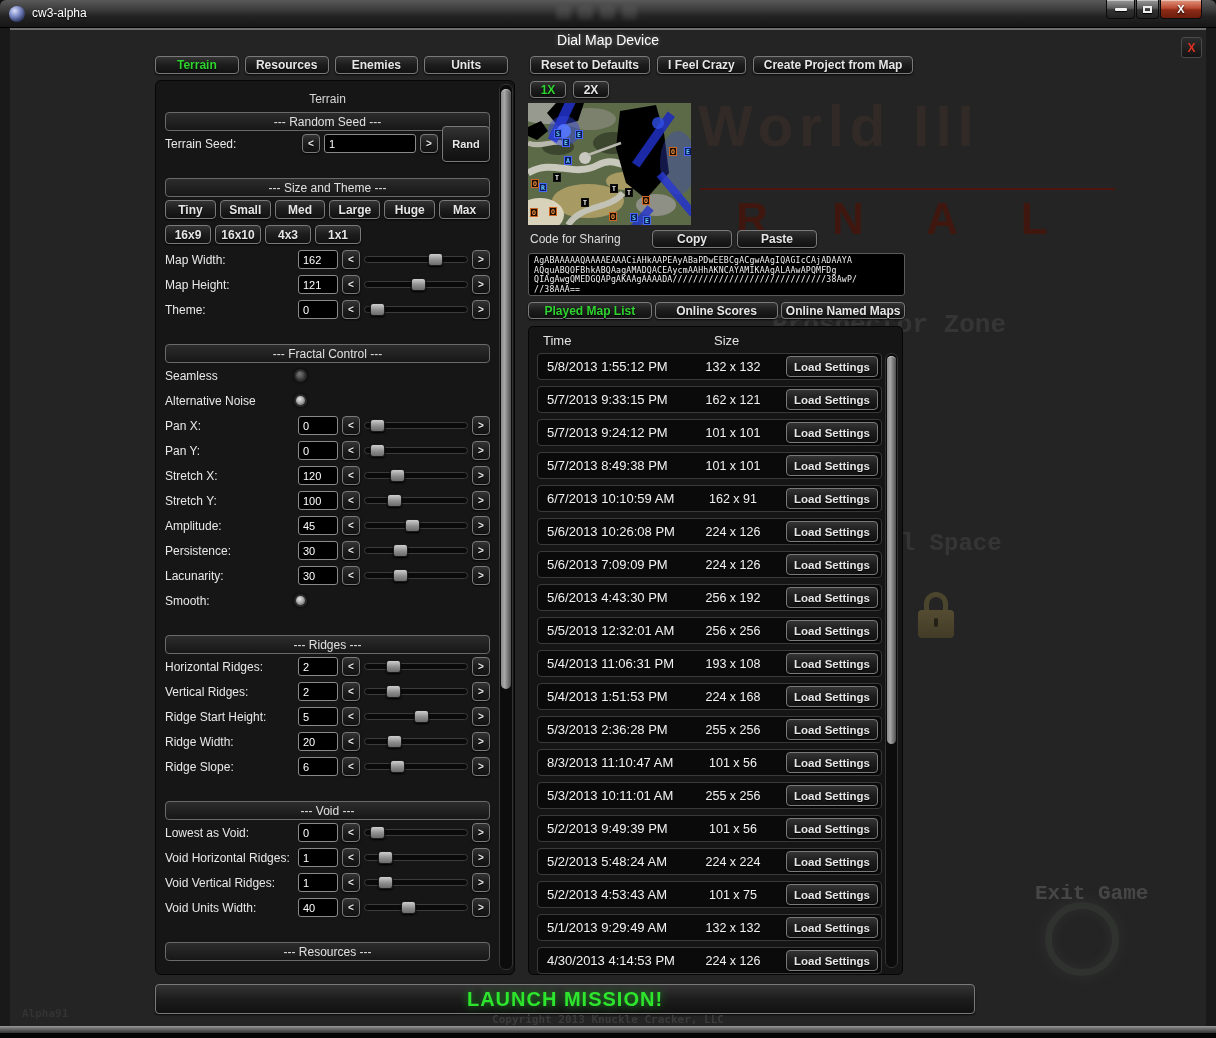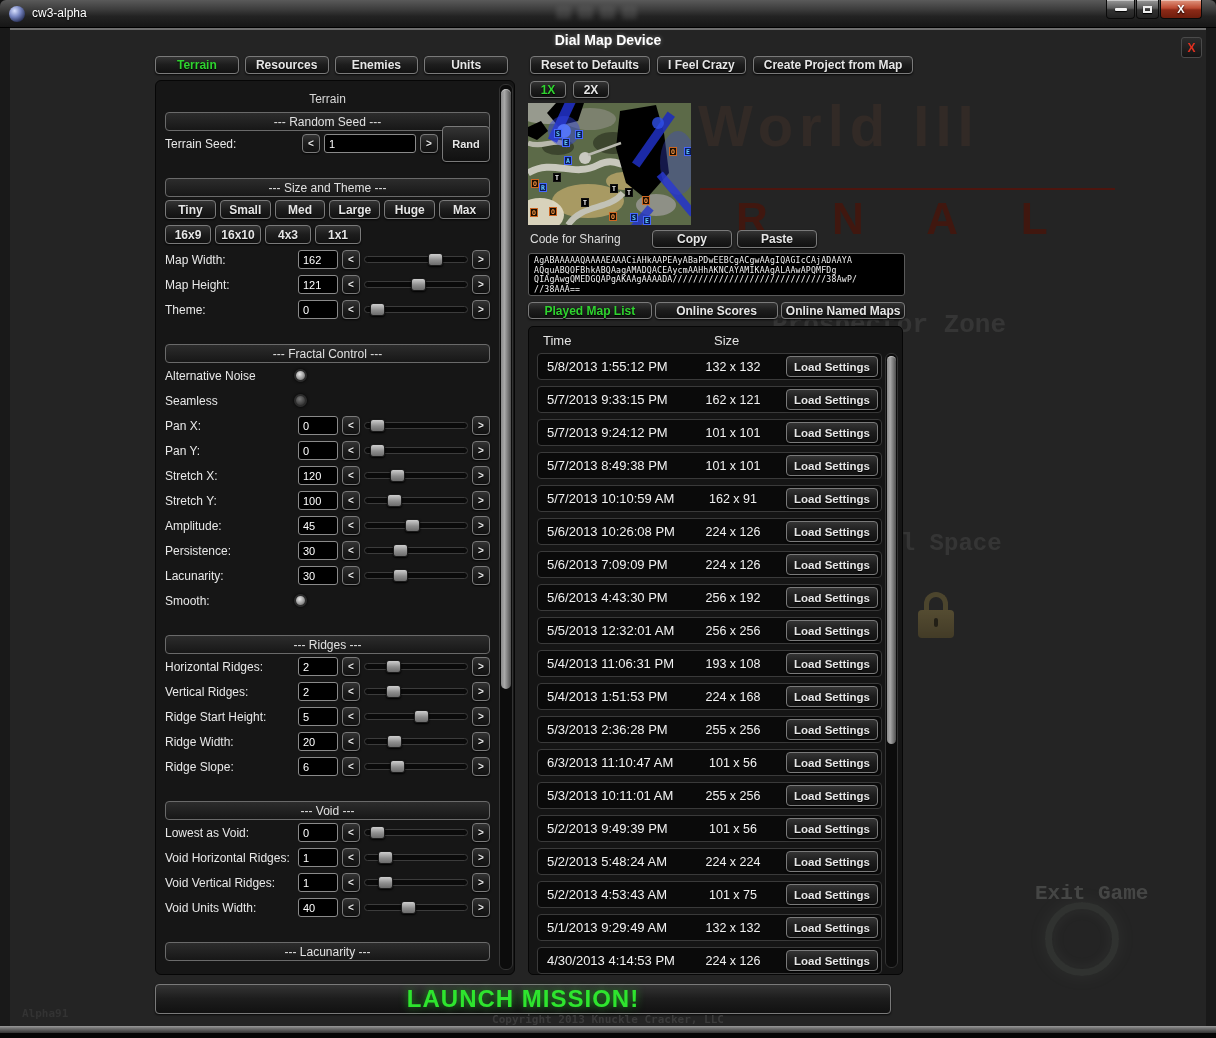--- a/index.html
+++ b/index.html
@@ -36,21 +36,21 @@
   .logo-line{position:absolute;left:690px;top:158px;width:415px;height:2px;background:#55130b;opacity:.85;z-index:2;}
   .logo-rnal{position:absolute;left:726px;top:164px;font-size:44px;font-weight:bold;letter-spacing:26px;color:#46150c;opacity:.85;z-index:2;white-space:nowrap;}
   .lock{position:absolute;left:905px;top:560px;width:50px;height:60px;opacity:.55;z-index:2;}
   .lock .shackle{position:absolute;left:9px;top:2px;width:24px;height:22px;border:5px solid #6e6036;border-bottom:none;border-radius:13px 13px 0 0;}
   .lock .body{position:absolute;left:3px;top:20px;width:36px;height:28px;background:linear-gradient(#7d6d3d,#5c4f2a);border-radius:4px;}
   .lock .hole{position:absolute;left:19px;top:28px;width:4px;height:9px;background:#221c0c;border-radius:2px;}
   .exit-ring{position:absolute;left:1035px;top:872px;width:74px;height:74px;border-radius:50%;
     border:7px solid rgba(160,175,160,.10);box-shadow:0 0 20px rgba(170,190,170,.07), inset 0 0 14px rgba(170,190,170,.07);z-index:2;}
 
   
-  .dlg-title{position:absolute;left:0;top:32px;width:1216px;text-align:center;font-size:14px;font-weight:bold;color:#fff;text-shadow:0 0 4px rgba(255,255,255,.35);z-index:5;}
+  .dlg-title{position:absolute;left:0;top:32px;width:1216px;text-align:center;font-size:14px;font-weight:normal;color:#fff;text-shadow:0 0 4px rgba(255,255,255,.35);z-index:5;}
   .dlg-close{position:absolute;left:1181px;top:37px;width:21px;height:21px;background:linear-gradient(#2c2c2c,#141414);
     border:1px solid #4a4a4a;border-radius:3px;color:#e03020;font-weight:bold;font-size:12px;display:flex;align-items:center;justify-content:center;z-index:6;}
   .btn{background:linear-gradient(#343434,#1d1d1d 48%,#111);border:1px solid #7a7a7a;border-radius:4px;
     color:#e6e6e6;font-weight:bold;display:flex;align-items:center;justify-content:center;
     text-shadow:0 1px 1px #000;box-shadow:0 1px 2px rgba(0,0,0,.8);}
   .btn.green{color:#2fd32f;}
   .tabs-row{position:absolute;left:155px;top:56px;width:353px;height:18px;display:flex;gap:6px;z-index:5;}
   .tabs-row .btn{flex:1;font-size:12px;}
   .actions-row{position:absolute;left:530px;top:56px;height:18px;display:flex;gap:7px;z-index:5;}
   .actions-row .btn{font-size:12px;padding:0 10px;height:18px;}
@@ -108,21 +108,21 @@
   .m-row{height:27px;margin-bottom:6px;background:#0a0a0a;border:1px solid #3a3a3a;border-radius:4px;
     display:flex;align-items:center;}
   .m-time{flex:1;padding-left:9px;color:#f2f2f2;font-size:13px;white-space:nowrap;}
   .m-size{width:106px;text-align:center;color:#f2f2f2;font-size:12.5px;white-space:nowrap;}
   .m-load{width:92px;height:21px;font-size:11.5px;margin-right:3px;flex:none;}
   .tp-scroll{position:absolute;right:4px;top:26px;width:13px;height:615px;background:#0c0c0c;border:1px solid #333;border-radius:6px;}
   .tp-thumb{position:absolute;left:1px;top:2px;width:9px;height:388px;border-radius:6px;
     background:linear-gradient(90deg,#8a8a8a,#a8a8a8 35%,#4f4f4f);box-shadow:inset 0 1px 0 rgba(255,255,255,.4);}
 
   
-  .launch{position:absolute;left:155px;top:984px;width:736px;height:30px;font-size:24px;letter-spacing:1px;z-index:5;
+  .launch{position:absolute;left:155px;top:984px;width:820px;height:30px;font-size:20px;letter-spacing:1px;z-index:5;
     color:#2ee52e !important;text-shadow:0 0 9px rgba(40,220,40,.65);}
   .copyright{position:absolute;left:0;top:1013px;width:1216px;text-align:center;font-size:11px;color:#3b3b3b;z-index:5;
     font-family:"DejaVu Sans Mono",monospace;font-weight:bold;}
   .version{position:absolute;left:22px;top:1007px;font-size:11px;color:#333;font-family:"DejaVu Sans Mono",monospace;font-weight:bold;z-index:5;}
 </style>
 </head>
 <body>
 
 <div class="win">
 
@@ -257,21 +257,21 @@
           <span class="m-time">5/7/2013 9:24:12 PM</span>
           <span class="m-size">101 x 101</span>
           <div class="btn m-load">Load Settings</div>
         </div>
         <div class="m-row">
           <span class="m-time">5/7/2013 8:49:38 PM</span>
           <span class="m-size">101 x 101</span>
           <div class="btn m-load">Load Settings</div>
         </div>
         <div class="m-row">
-          <span class="m-time">5/7/2013 10:10:59 AM</span>
+          <span class="m-time">6/7/2013 10:10:59 AM</span>
           <span class="m-size">162 x 91</span>
           <div class="btn m-load">Load Settings</div>
         </div>
         <div class="m-row">
           <span class="m-time">5/6/2013 10:26:08 PM</span>
           <span class="m-size">224 x 126</span>
           <div class="btn m-load">Load Settings</div>
         </div>
         <div class="m-row">
           <span class="m-time">5/6/2013 7:09:09 PM</span>
@@ -297,21 +297,21 @@
           <span class="m-time">5/4/2013 1:51:53 PM</span>
           <span class="m-size">224 x 168</span>
           <div class="btn m-load">Load Settings</div>
         </div>
         <div class="m-row">
           <span class="m-time">5/3/2013 2:36:28 PM</span>
           <span class="m-size">255 x 256</span>
           <div class="btn m-load">Load Settings</div>
         </div>
         <div class="m-row">
-          <span class="m-time">6/3/2013 11:10:47 AM</span>
+          <span class="m-time">8/3/2013 11:10:47 AM</span>
           <span class="m-size">101 x 56</span>
           <div class="btn m-load">Load Settings</div>
         </div>
         <div class="m-row">
           <span class="m-time">5/3/2013 10:11:01 AM</span>
           <span class="m-size">255 x 256</span>
           <div class="btn m-load">Load Settings</div>
         </div>
         <div class="m-row">
           <span class="m-time">5/2/2013 9:49:39 PM</span>
@@ -398,30 +398,30 @@
           <div class="btn mini-btn">&lt;</div>
           <div class="sl-track">
             <div class="sl-thumb" style="left: 4.55px;"></div>
           </div>
           <div class="btn mini-btn">&gt;</div>
         </div>
         <div class="t-header">
           <span>--- Fractal Control ---</span>
         </div>
         <div class="t-row">
+          <span class="t-label">Seamless</span>
+          <div class="toggle off"></div>
+          <div class="t-spacer"></div>
+        </div>
+        <div class="t-row">
           <span class="t-label">Alternative Noise</span>
           <div class="toggle"></div>
           <div class="t-spacer"></div>
         </div>
         <div class="t-row">
-          <span class="t-label">Seamless</span>
-          <div class="toggle off"></div>
-          <div class="t-spacer"></div>
-        </div>
-        <div class="t-row">
           <span class="t-label">Pan X:</span>
           <input class="t-input small" value="0" style="">
           <div class="btn mini-btn">&lt;</div>
           <div class="sl-track">
             <div class="sl-thumb" style="left: 4.55px;"></div>
           </div>
           <div class="btn mini-btn">&gt;</div>
         </div>
         <div class="t-row">
           <span class="t-label">Pan Y:</span>
@@ -563,21 +563,21 @@
         <div class="t-row">
           <span class="t-label">Void Units Width:</span>
           <input class="t-input small" value="40" style="">
           <div class="btn mini-btn">&lt;</div>
           <div class="sl-track">
             <div class="sl-thumb" style="left: 36px;"></div>
           </div>
           <div class="btn mini-btn">&gt;</div>
         </div>
         <div class="t-header">
-          <span>--- Lacunarity ---</span>
+          <span>--- Resources ---</span>
         </div>
       </div>
   </div>
   <div class="lp-scroll">
     <div class="lp-thumb"></div>
   </div>
 
   <div class="btn launch">LAUNCH MISSION!</div>
   <div class="copyright">Copyright 2013 Knuckle Cracker, LLC</div>
   <div class="version">Alpha91</div>

